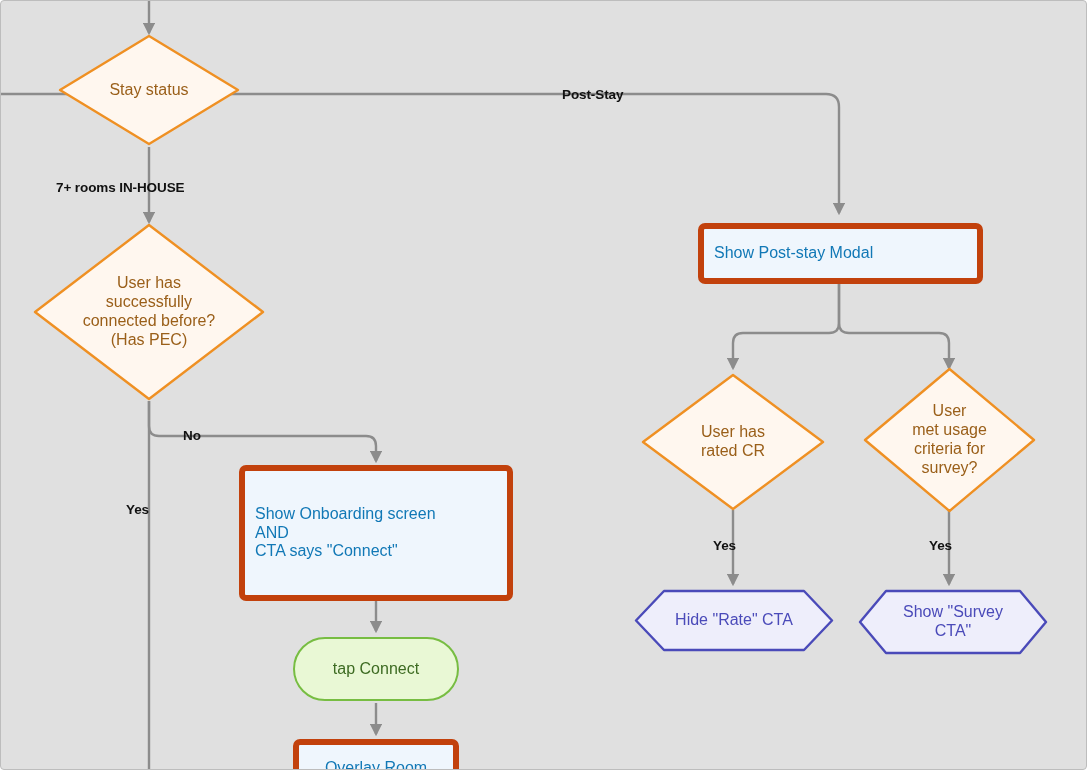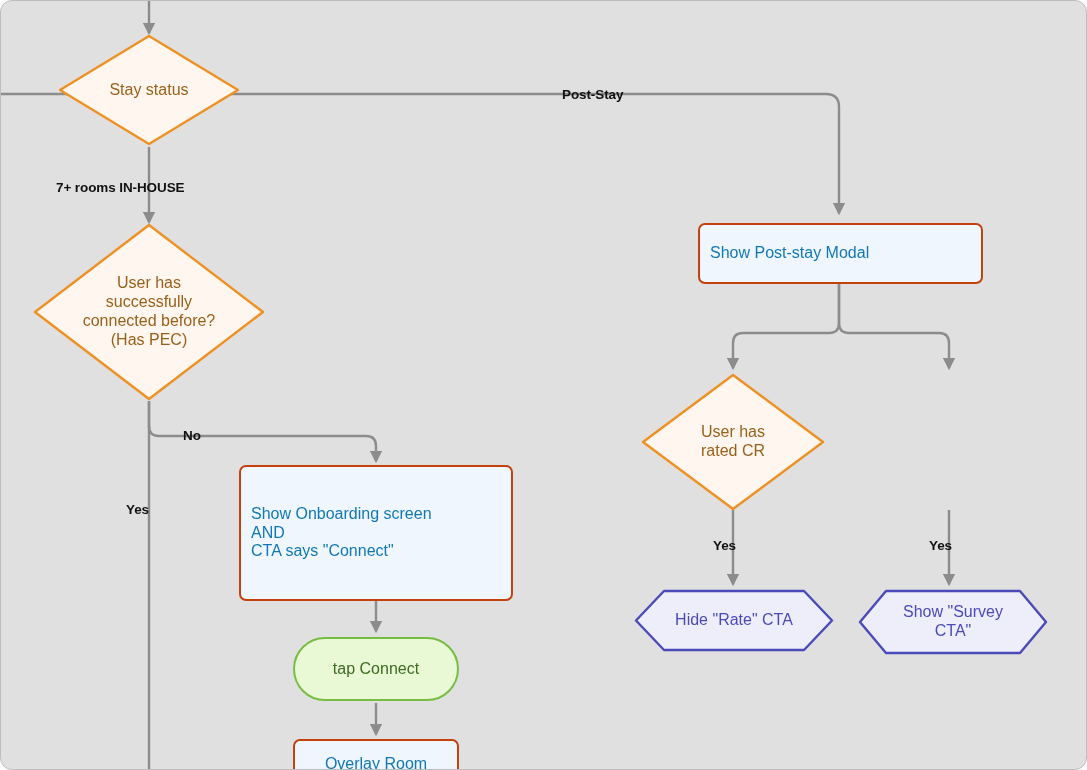--- a/index.html
+++ b/index.html
@@ -16,21 +16,21 @@
     background: #ffffff;
   }
   #card {
     position: absolute;
     left: 0px;
     top: 0px;
     width: 1087px;
     height: 770px;
     background: #e0e0e0;
     border: 1px solid #bdbdbd;
-    border-radius: 12px;
+    border-radius: 4px;
     box-sizing: border-box;
     overflow: hidden;
   }
   #edges {
     position: absolute;
     left: 0;
     top: 0;
     width: 1087px;
     height: 770px;
     pointer-events: none;
@@ -59,21 +59,21 @@
     z-index: 2;
     color: #9a5f19;
     font-size: 16px;
     width: 76%;
     white-space: pre-line;
   }
 
   
   .procbox {
     background: #eff6fd;
-    border: 2px solid #c2410c;
+    border: 6px solid #c2410c;
     border-radius: 7px;
     color: #1178b6;
     font-size: 16px;
   }
   .procbox .plabel {
     white-space: pre-line;
     width: 100%;
     padding: 0 10px;
     box-sizing: border-box;
   }
@@ -187,20 +187,29 @@
     </div>
 
     <div class="node diamond" style="left:639px; top:371px; width:186px; height:140px;">
       <svg class="dshape" viewBox="0 0 186 140" preserveAspectRatio="none">
         <path d="M 93 3 L 183 70 L 93 137 L 3 70 Z" fill="#fff7ef" stroke="#ef9023" stroke-width="2.4" stroke-linejoin="round"></path>
       </svg>
       <div class="dlabel">User has
 rated CR</div>
     </div>
 
+    <div class="node diamond" style="left:861px; top:365px; width:175px; height:148px;">
+      <svg class="dshape" viewBox="0 0 175 148" preserveAspectRatio="none">
+        <path d="M 87.5 3 L 172 74 L 87.5 145 L 3 74 Z" fill="#fff7ef" stroke="#ef9023" stroke-width="2.4" stroke-linejoin="round"></path>
+      </svg>
+      <div class="dlabel">User
+met usage
+criteria for
+survey?</div>
+    </div>
 
     <div class="node hex" style="left:633px; top:588px; width:200px; height:63px;">
       <svg class="hshape" viewBox="0 0 200 63" preserveAspectRatio="none">
         <path d="M 30 2 L 170 2 L 198 31.5 L 170 61 L 30 61 L 2 31.5 Z" fill="#eeeefb" stroke="#4a4ab9" stroke-width="2.4" stroke-linejoin="round"></path>
       </svg>
       <div class="hlabel">Hide "Rate" CTA</div>
     </div>
 
     <div class="node hex" style="left:857px; top:588px; width:190px; height:66px;">
       <svg class="hshape" viewBox="0 0 190 66" preserveAspectRatio="none">

